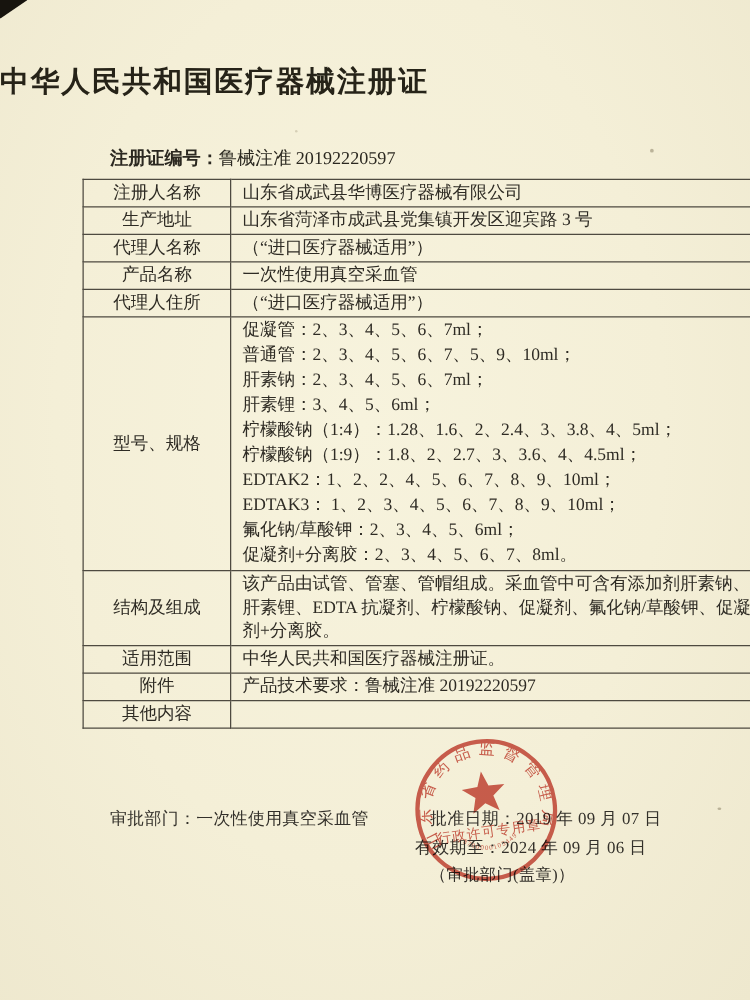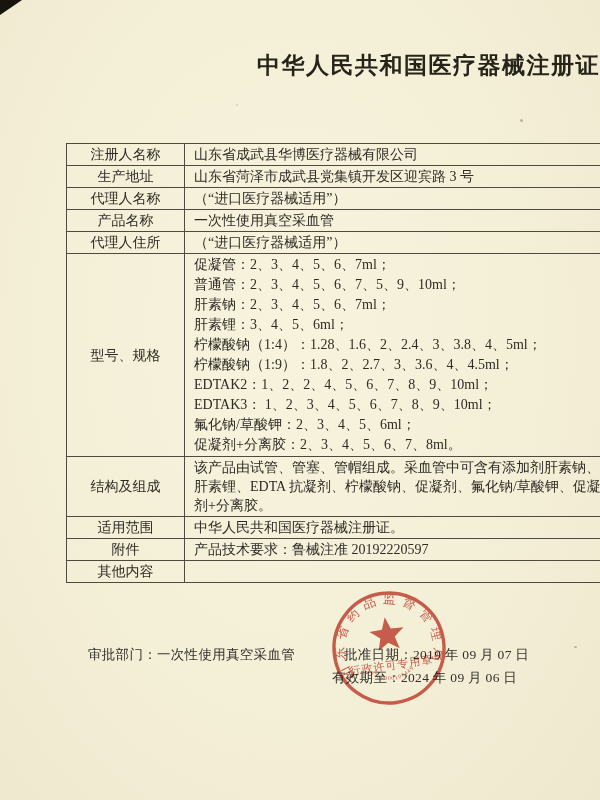--- a/index.html
+++ b/index.html
@@ -14,21 +14,21 @@
     color:#2d2a24;
   }
   .corner-mark{
     position:absolute;top:0;left:0;width:22px;height:15px;
     background:#17140e;
     clip-path:polygon(0 0,100% 0,0 100%);
   }
   .speck{position:absolute;background:#8d8468;border-radius:50%;opacity:.55;}
   .page-title{
     position:absolute;top:50px;left:0;width:100%;
-    text-align:right;font-size:23px;font-weight:bold;
+    text-align:left;font-size:23px;font-weight:bold;
     letter-spacing:1.5px;color:#262318;font-family:Liberation Mono, monospace;
   }
   .cert-line{
     position:absolute;top:117px;left:88px;font-size:14.5px;color:#2b2820;
   }
   .cert-line .lbl{font-weight:bold;}
   table.reg{
     position:absolute;left:66px;top:143px;width:552px;
     border-collapse:collapse;table-layout:fixed;
     font-size:14px;color:#2e2b24;
@@ -68,20 +68,23 @@
 
 <div class="page">
 
   <div class="corner-mark"></div>
   <div class="speck" style="left:520px;top:119px;width:3px;height:3px;"></div>
   <div class="speck" style="left:574px;top:646px;width:3px;height:2px;"></div>
   <div class="speck" style="left:236px;top:104px;width:2px;height:2px;opacity:.3;"></div>
 
   <div class="page-title">中华人民共和国医疗器械注册证</div>
 
+  <div class="cert-line">
+    <span class="lbl">注册证编号：</span><span>鲁械注准 20192220597</span>
+  </div>
 
   <table class="reg">
     <tbody>
       <tr class="simple">
         <td class="lbl">注册人名称</td>
         <td>山东省成武县华博医疗器械有限公司</td>
       </tr>
       <tr class="simple">
         <td class="lbl">生产地址</td>
         <td>山东省菏泽市成武县党集镇开发区迎宾路 3 号</td>
@@ -134,20 +137,21 @@
         <td class="lbl">其他内容</td>
         <td></td>
       </tr>
 
     </tbody>
   </table>
 
   <div class="footer-line f-dept">审批部门：一次性使用真空采血管</div>
   <div class="footer-line f-date">批准日期：2019 年 09 月 07 日</div>
   <div class="footer-line f-valid">有效期至：2024 年 09 月 06 日</div>
+  <div class="footer-line f-sealnote">（审批部门(盖章)）</div>
 
   <div class="seal">
     <svg viewBox="0 0 120 120">
       <defs>
         <path id="ringPath" d="M 23.1,85.8 A 45,45 0 1 1 96.9,85.8" fill="none"></path>
         <path id="serialPath" d="M 29.1,68.3 A 32,32 0 0 0 90.9,68.3" fill="none"></path>
       </defs>
       <circle cx="60" cy="60" r="55" fill="none" stroke="#c7463a" stroke-width="3.4"></circle>
       <text font-size="13" fill="#c7463a" letter-spacing="6">
         <textPath href="#ringPath" startOffset="50%" text-anchor="middle">山东省药品监督管理局</textPath>

